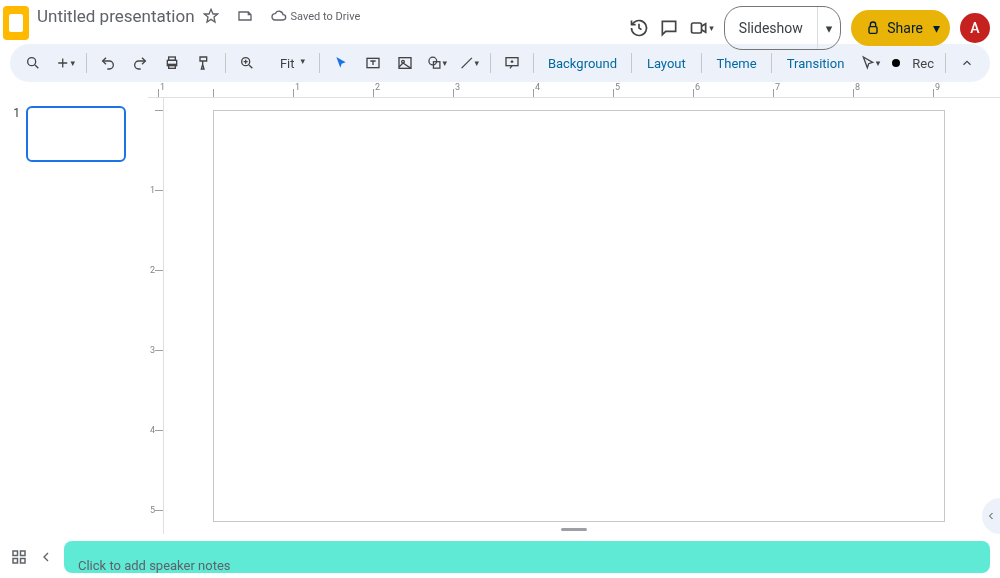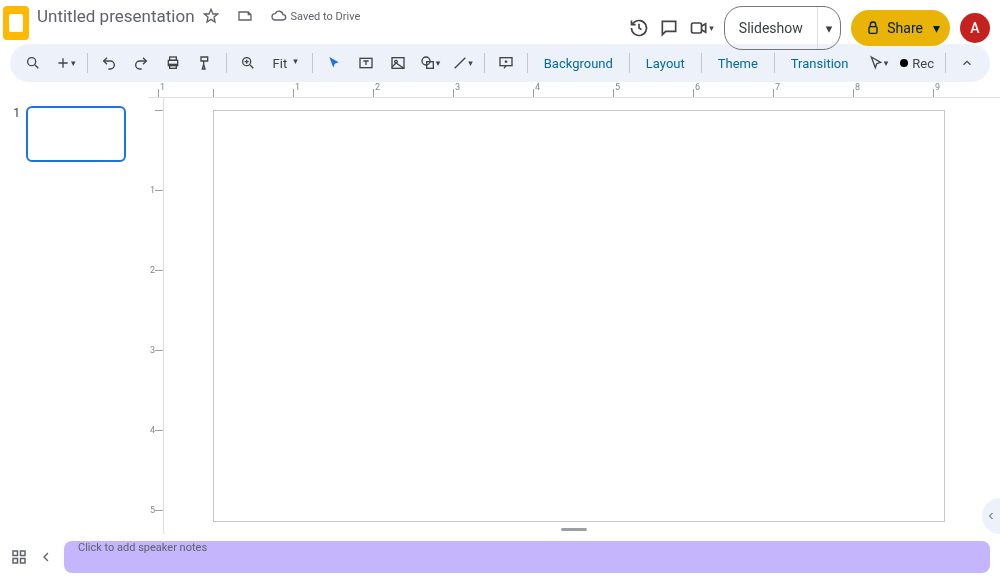--- a/index.html
+++ b/index.html
@@ -81,21 +81,21 @@
     gap: 6px;
   }
   .tb-btn {
     min-width: 26px; height: 26px;
     display:flex; align-items:center; justify-content:center;
     border-radius: 4px; color:#444; cursor:pointer;
     padding: 0 3px;
   }
   .tb-btn.wide { padding: 0 8px; font-size: 13px; color:#0369a1; }
   .tb-sep { width:1px; height: 20px; background:#c7c7c7; margin: 0 2px; }
-  .zoom-box { display:flex; align-items:flex-start; gap:6px; padding:0 6px; }
+  .zoom-box { display:flex; align-items:flex-start; gap:6px; padding:0 6px;margin-left:8px; }
   .zoom-label { font-size:13px; }
   .tb-right { margin-left:auto; display:flex; align-items:center; gap:6px; }
   .rec-dot { width:8px;height:8px;border-radius:50%;background:#000; }
   .arrow-down-mini {font-size:9px;color:#444;}
   
   .ruler-h {
     position: relative;
     height: 16px;
     margin-left: 148px;
     border-bottom: 1px solid #e0e0e0;
@@ -159,26 +159,26 @@
     display:flex;
     align-items:center;
     height: 44px;
     border-top:1px solid #fff;
     gap:10px;
     padding: 0 10px;
   }
   .grid-icon, .collapse-icon { color:#5f6368; cursor:pointer; }
   .notes-box {
     flex:1;
-    background:#c4b5fd;
+    background:#5eead4;
     border-radius:8px;
     height: 32px;
-    display:flex; align-items:flex-start;
+    display:flex; align-items:flex-end;
     padding: 0 14px;
-    font-size:11px;
+    font-size:13px;
     color:#5f6368;
   }
   .side-expand {
     position:absolute;
     right:0; bottom:44px;
     width:18px; height:36px;
     background:#edf2fa;
     border-radius:18px 0 0 18px;
     display:flex;align-items:center;justify-content:center;
     color:#444;
@@ -349,21 +349,21 @@
 
   <div class="tb-right">
     <span class="tb-btn">
         <svg width="16" height="16" viewBox="0 0 24 24" fill="none" stroke="#444" stroke-width="2">
           <path d="M5 3l14 8-6 2-2 6z"></path>
         </svg>
         <span class="arrow-down-mini">▾</span>
       </span>
     <span class="tb-btn">
         <span class="rec-dot"></span>
-        <span style="margin-left:4px">Rec</span>
+        <span style="margin-left:12px">Rec</span>
       </span>
     <span class="tb-sep"></span>
     <span class="tb-btn">
         <svg width="14" height="14" viewBox="0 0 24 24" fill="none" stroke="#444" stroke-width="2">
           <path d="M6 15l6-6 6 6"></path>
         </svg>
       </span>
   </div>
 </div>
 

